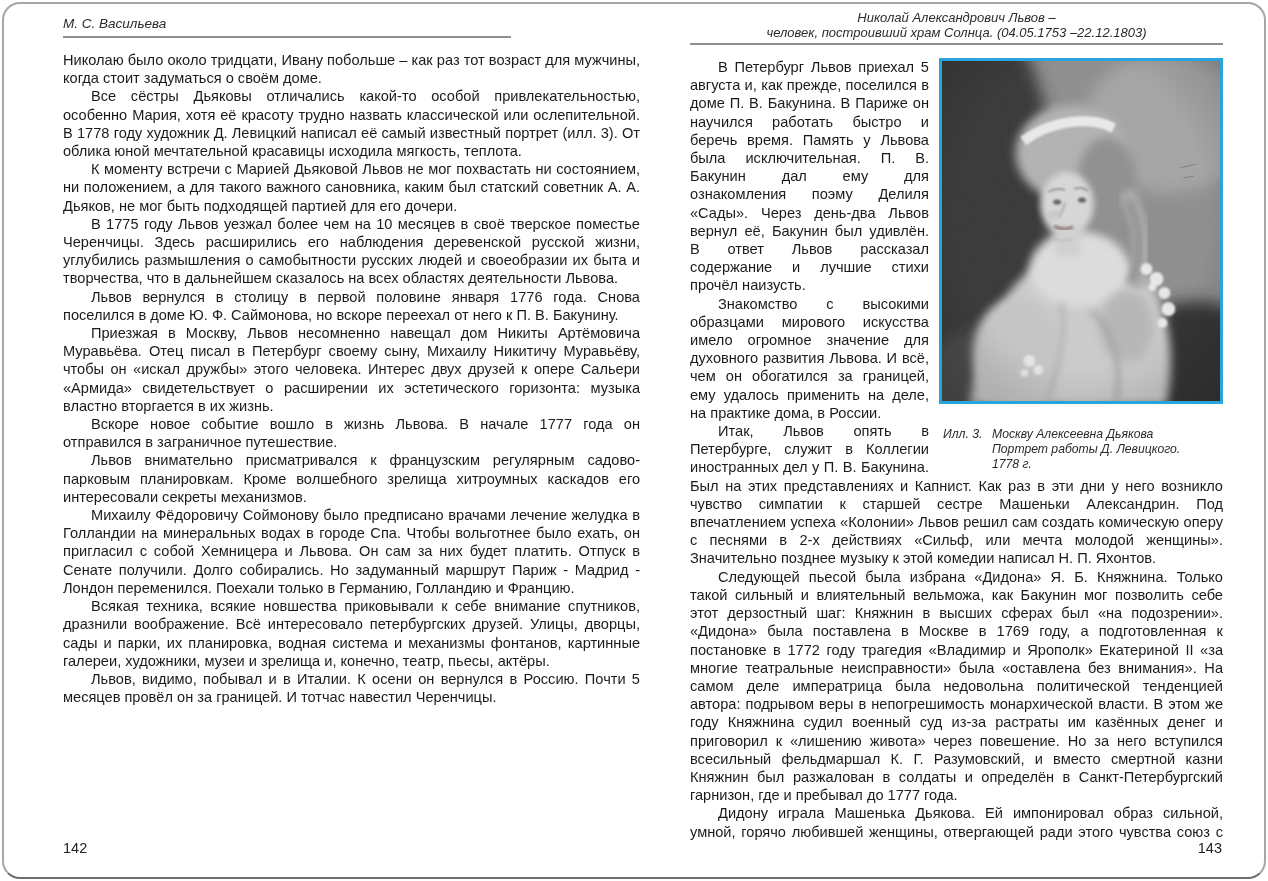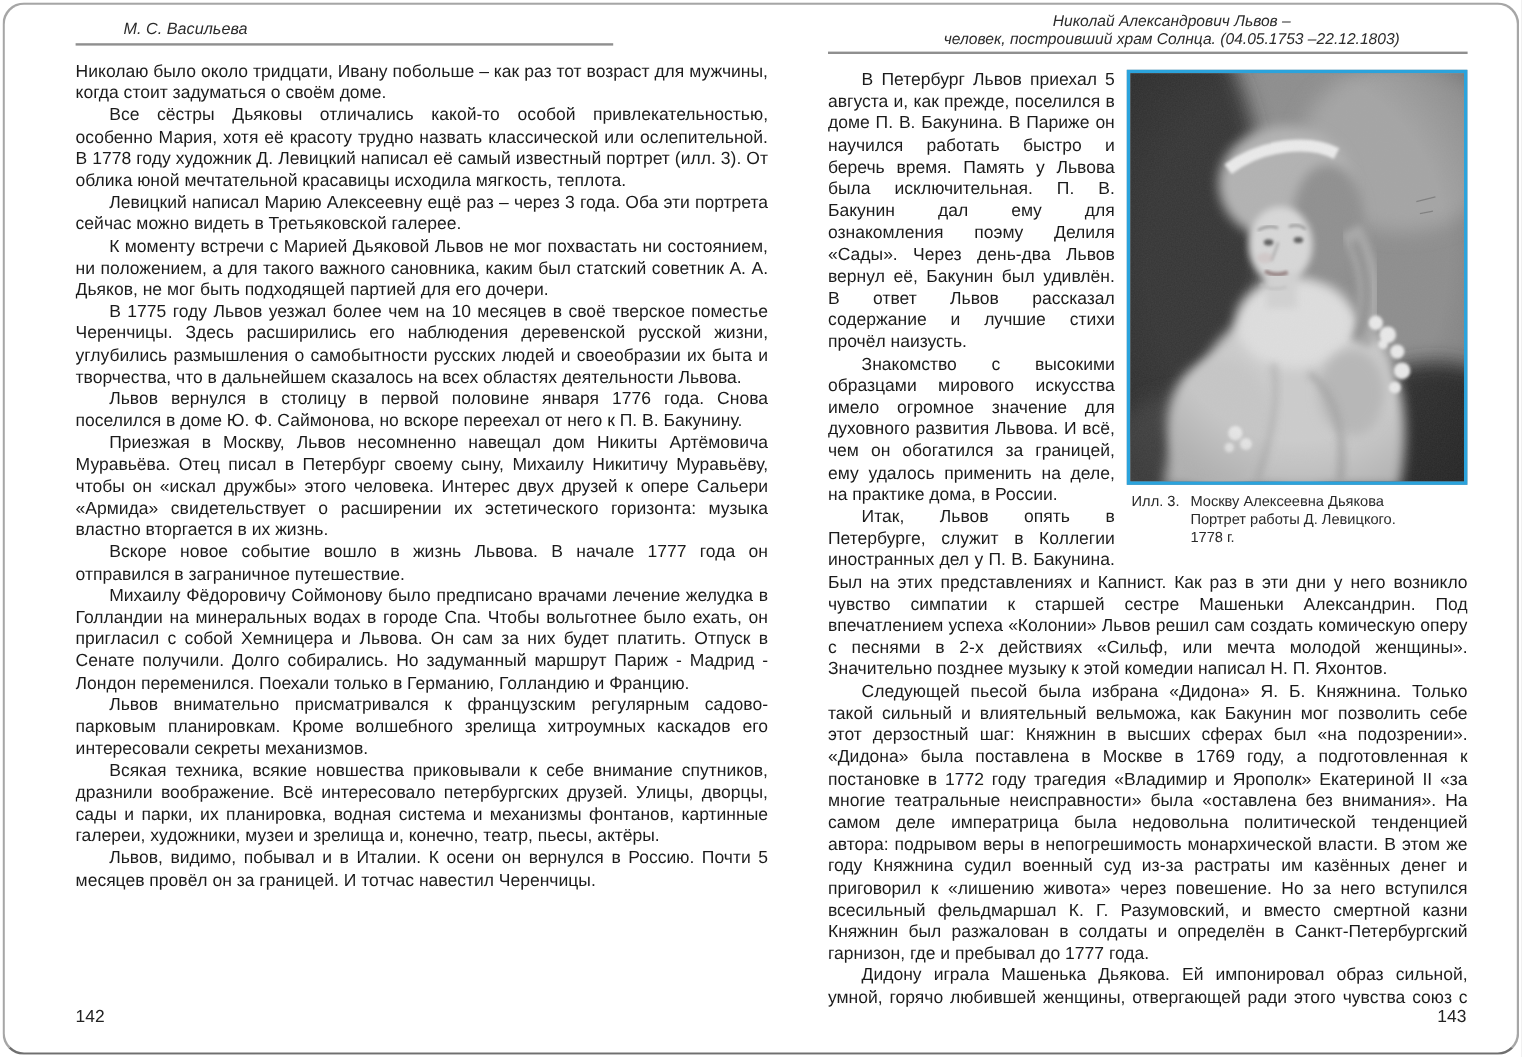--- a/index.html
+++ b/index.html
@@ -3,61 +3,60 @@
 <meta charset="utf-8">
 <style>
   html,body{margin:0;padding:0;background:#ffffff;}
   body{width:1268px;height:881px;position:relative;overflow:hidden;
        font-family:"Liberation Sans","DejaVu Sans",sans-serif;color:#1b1b1b;}
   .frame{position:absolute;left:2px;top:2px;right:2px;bottom:2px;
          border:2px solid #a6a6a6;border-bottom-color:#6f6f6f;border-radius:18px;pointer-events:none;}
   .page{position:absolute;top:16px;}
   .page-left{left:63px;width:577px;}
   .page-right{left:690px;width:533px;}
-  .hdr{font-style:italic;font-size:13.5px;line-height:16px;color:#2b2b2b;margin-left:40px;}
+  .hdr{font-style:italic;font-size:13.5px;line-height:16px;color:#2b2b2b;}
   .hdr-right{text-align:center;line-height:15px;font-size:13px;margin-top:-6px;}
   .rule{height:2px;background:#8f8f8f;margin-top:4px;}
   .rule-left{width:448px;}
   .rule-right{width:100%;margin-top:3px;}
   .body-text{margin-top:13px;font-size:14.6px;line-height:18.2px;text-align:justify;
              overflow:hidden;}
   .page-left .body-text{height:782px;}
   .page-right .body-text{height:782px;}
   .body-text p{margin:0;text-indent:28px;}
   .body-text p.noindent{text-indent:0;}
   .fig{float:right;width:284px;margin:0 0 4px 10px;}
   .fig-img{width:278px;height:340px;border:3px solid #2BA3DC;background:#8d8d8d;box-sizing:content-box;}
   .fig-img svg{display:block;width:100%;height:100%;}
-  .fig-cap{margin-top:7px;display:flex;font-size:12.2px;line-height:15px;
+  .fig-cap{margin-top:23px;display:flex;font-style:italic;font-size:12.2px;line-height:15px;
            color:#2a2a2a;text-align:left;}
   .cap-label{width:53px;flex:0 0 53px;text-indent:4px;}
   .cap-lines{flex:1;}
   .pagenum{position:absolute;top:840px;font-size:14.5px;color:#222;text-align:right;}
   .pn-left{left:63px;}
   .pn-right{right:46px;margin-left:32px;}
 </style>
 </head>
 <body>
 
 <div class="frame"></div>
 
 <div class="page page-left">
   <div class="hdr hdr-left">М. С. Васильева</div>
   <div class="rule rule-left"></div>
   <div class="body-text">
     <p class="noindent">Николаю было около тридцати, Ивану побольше – как раз тот возраст для мужчины, когда стоит задуматься о своём доме.</p>
     <p>Все сёстры Дьяковы отличались какой-то особой привлекательностью, особенно Мария, хотя её красоту трудно назвать классической или ослепительной. В 1778 году художник Д. Левицкий написал её самый известный портрет (илл. 3). От облика юной мечтательной красавицы исходила мягкость, теплота.</p>
-    <p>Левицкий написал Марию Алексеевну ещё раз – через 3 года. Оба эти портрета сейчас можно видеть в Третьяковской галерее.</p>
     <p>К моменту встречи с Марией Дьяковой Львов не мог похвастать ни состоянием, ни положением, а для такого важного сановника, каким был статский советник А. А. Дьяков, не мог быть подходящей партией для его дочери.</p>
     <p>В 1775 году Львов уезжал более чем на 10 месяцев в своё тверское поместье Черенчицы. Здесь расширились его наблюдения деревенской русской жизни, углубились размышления о самобытности русских людей и своеобразии их быта и творчества, что в дальнейшем сказалось на всех областях деятельности Львова.</p>
     <p>Львов вернулся в столицу в первой половине января 1776 года. Снова поселился в доме Ю. Ф. Саймонова, но вскоре переехал от него к П. В. Бакунину.</p>
     <p>Приезжая в Москву, Львов несомненно навещал дом Никиты Артёмовича Муравьёва. Отец писал в Петербург своему сыну, Михаилу Никитичу Муравьёву, чтобы он «искал дружбы» этого человека. Интерес двух друзей к опере Сальери «Армида» свидетельствует о расширении их эстетического горизонта: музыка властно вторгается в их жизнь.</p>
     <p>Вскоре новое событие вошло в жизнь Львова. В начале 1777 года он отправился в заграничное путешествие.</p>
+    <p>Львов внимательно присматривался к французским регулярным садово-парковым планировкам. Кроме волшебного зрелища хитроумных каскадов его интересовали секреты механизмов.</p>
     <p>Михаилу Фёдоровичу Соймонову было предписано врачами лечение желудка в Голландии на минеральных водах в городе Спа. Чтобы вольготнее было ехать, он пригласил с собой Хемницера и Львова. Он сам за них будет платить. Отпуск в Сенате получили. Долго собирались. Но задуманный маршрут Париж - Мадрид - Лондон переменился. Поехали только в Германию, Голландию и Францию.</p>
-    <p>Львов внимательно присматривался к французским регулярным садово-парковым планировкам. Кроме волшебного зрелища хитроумных каскадов его интересовали секреты механизмов.</p>
     <p>Всякая техника, всякие новшества приковывали к себе внимание спутников, дразнили воображение. Всё интересовало петербургских друзей. Улицы, дворцы, сады и парки, их планировка, водная система и механизмы фонтанов, картинные галереи, художники, музеи и зрелища и, конечно, театр, пьесы, актёры.</p>
     <p>Львов, видимо, побывал и в Италии. К осени он вернулся в Россию. Почти 5 месяцев провёл он за границей. И тотчас навестил Черенчицы.</p>
   </div>
 </div>
 
 <div class="page page-right">
   <div class="hdr hdr-right">
     <div>Николай Александрович Львов –</div>
     <div>человек, построивший храм Солнца. (04.05.1753 –22.12.1803)</div>
   </div>

